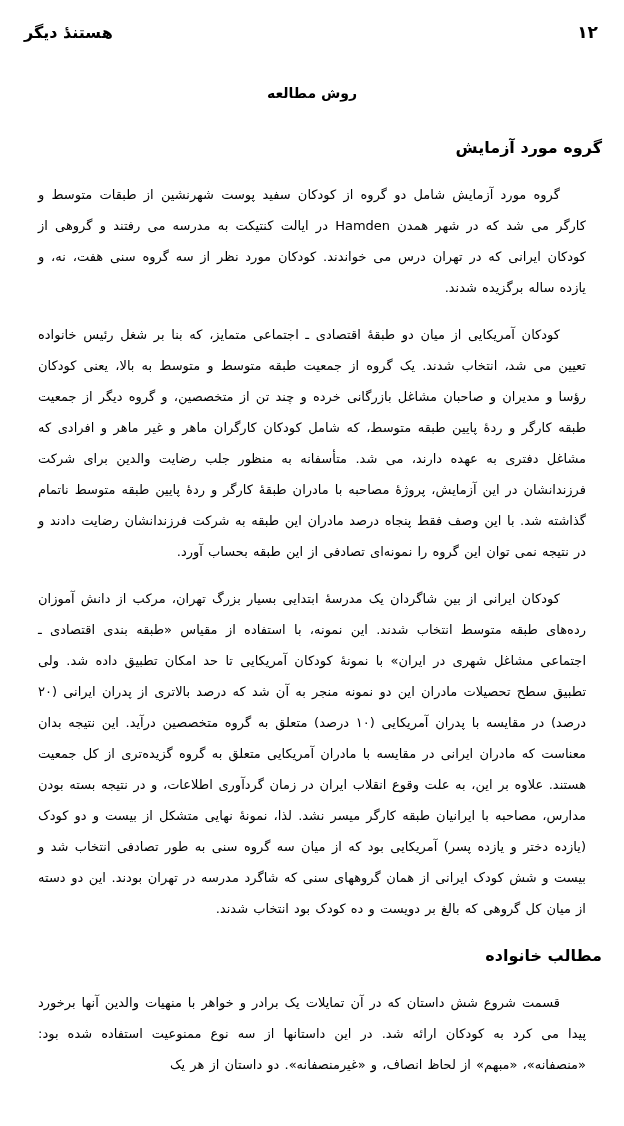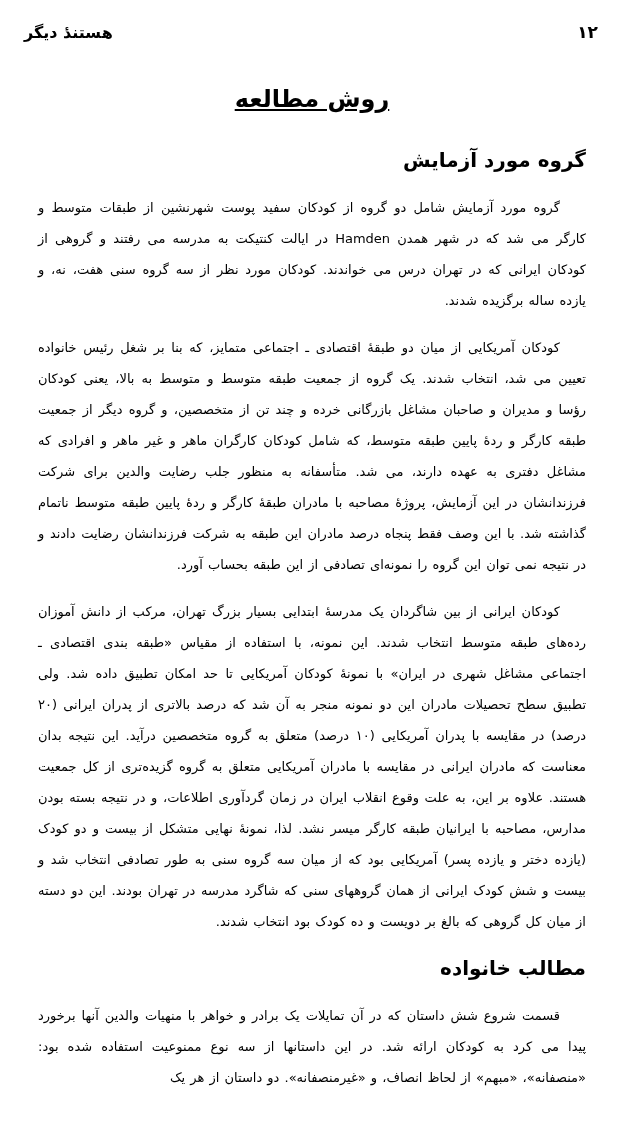--- a/index.html
+++ b/index.html
@@ -33,31 +33,30 @@
     padding: 2px 4px 0 2px;
   }
   .running-header .page-num {
     letter-spacing: 4px;
     font-size: 17px;
     margin-left: 22px;
   }
   .chapter-title {
     margin: 42px 0 0 0;
     text-align: center;
-    font-size: 24px;
+    font-size: 14px;
     font-weight: bold;
     line-height: 1.3;
-    text-decoration: underline;
   }
   .content {
     margin-top: 30px;
   }
   .section-heading {
-    margin: 16px;
-    font-size: 20px;
+    margin: 0;
+    font-size: 16px;
     font-weight: bold;
     line-height: 31px;
     text-align: right;
   }
   .para {
     margin: 16px;
     font-size: 13px;
     line-height: 31px;
     text-align: justify;
     text-indent: 26px;

